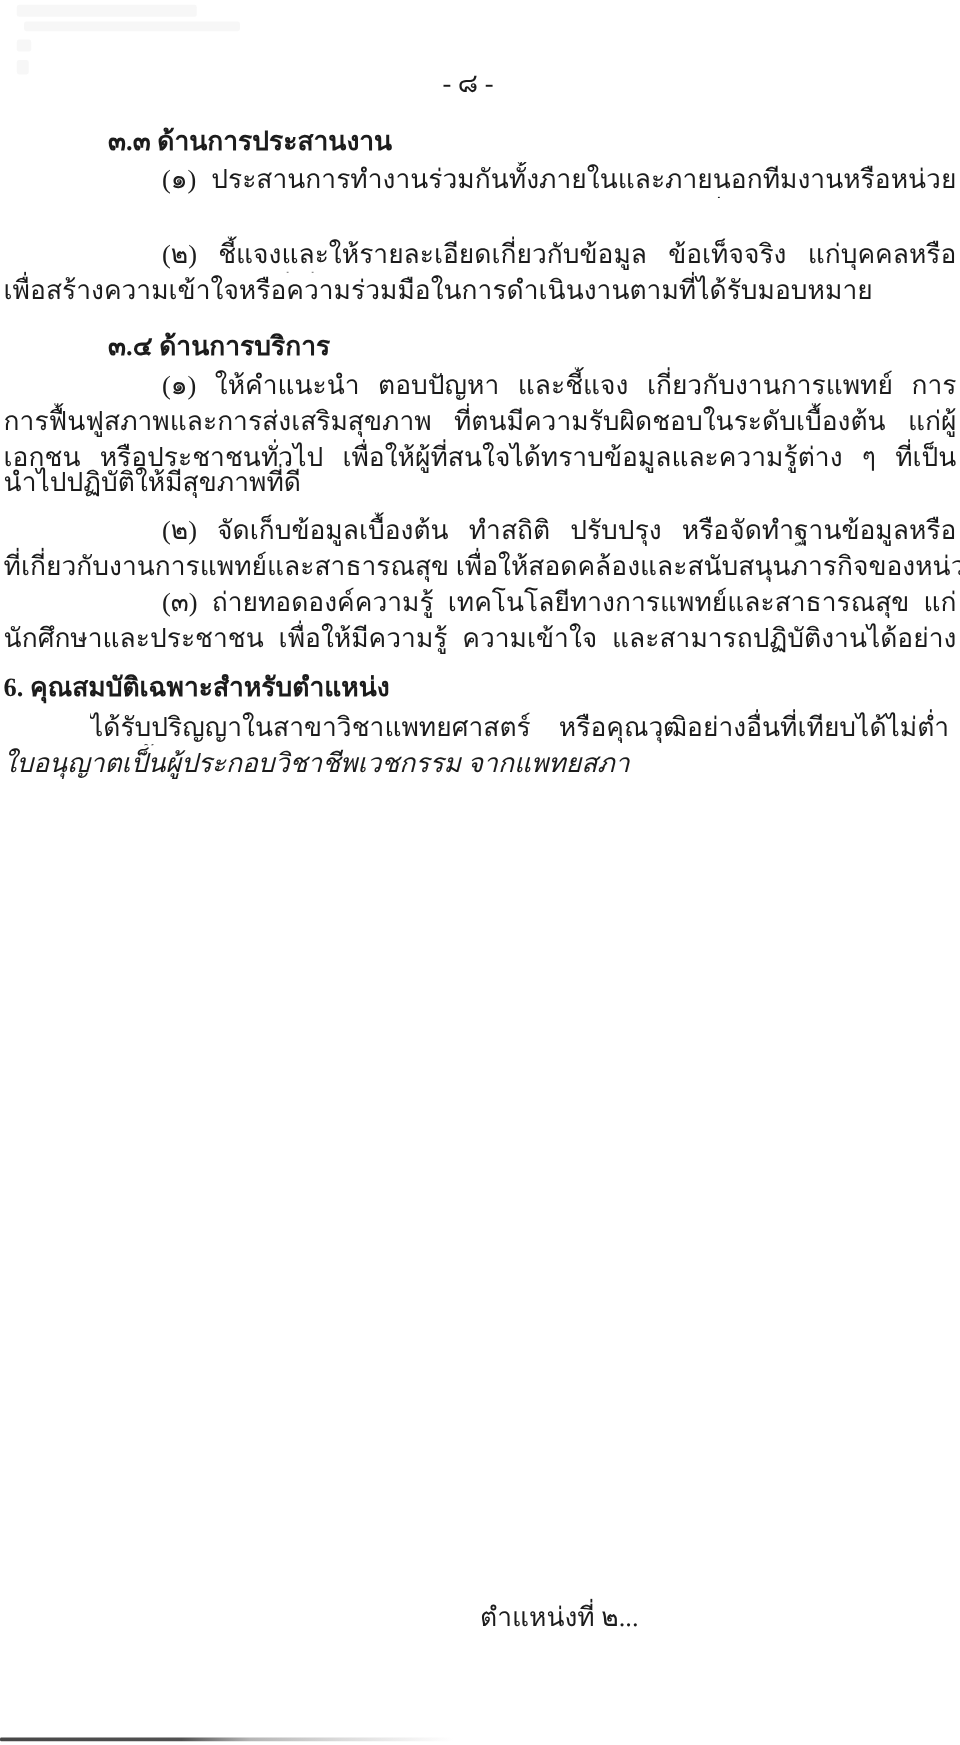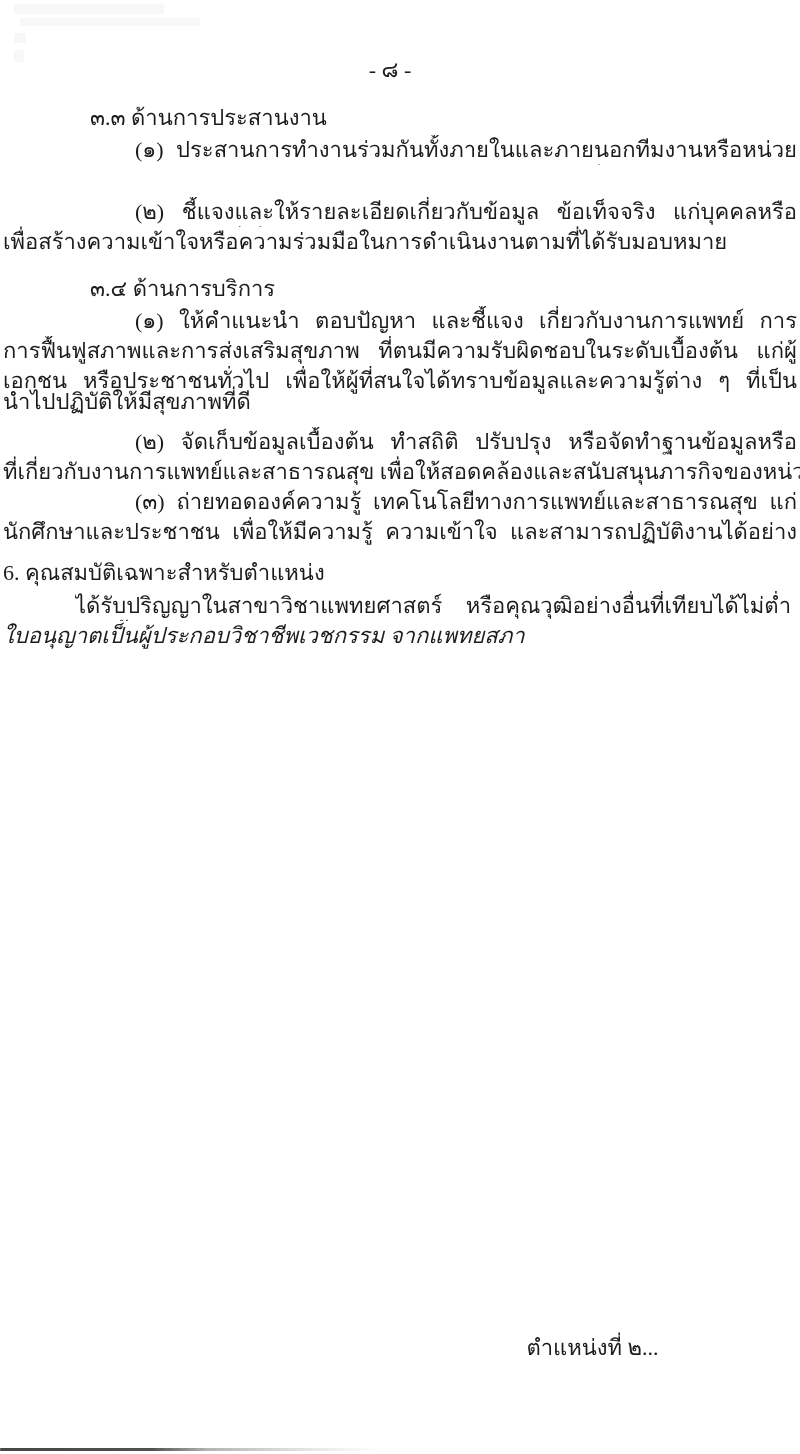--- a/index.html
+++ b/index.html
@@ -31,23 +31,23 @@
     height: 30px;
     color: #1c1c1c;
     white-space: normal;
     overflow: hidden;
   }
   .justify-full {
     text-align: justify;
     text-align-last: justify;
     -moz-text-align-last: justify;
   }
-  .bold { font-weight: normal; text-align: right; }
+  .bold { font-weight: bold; text-align: right; }
   .center { text-align: center; white-space: normal; }
-  .right { text-align: center; white-space: normal; }
+  .right { text-align: left; white-space: normal; }
   
   .scan-strip-bottom {
     position: absolute;
     left: 0;
     bottom: 3px;
     width: 378px;
     height: 3px;
     background: linear-gradient(to right,
       #474747 0%, #515151 40%, rgba(90,90,90,0.45) 55%,
       rgba(110,110,110,0.25) 75%, rgba(140,140,140,0.12) 90%, transparent 100%);

